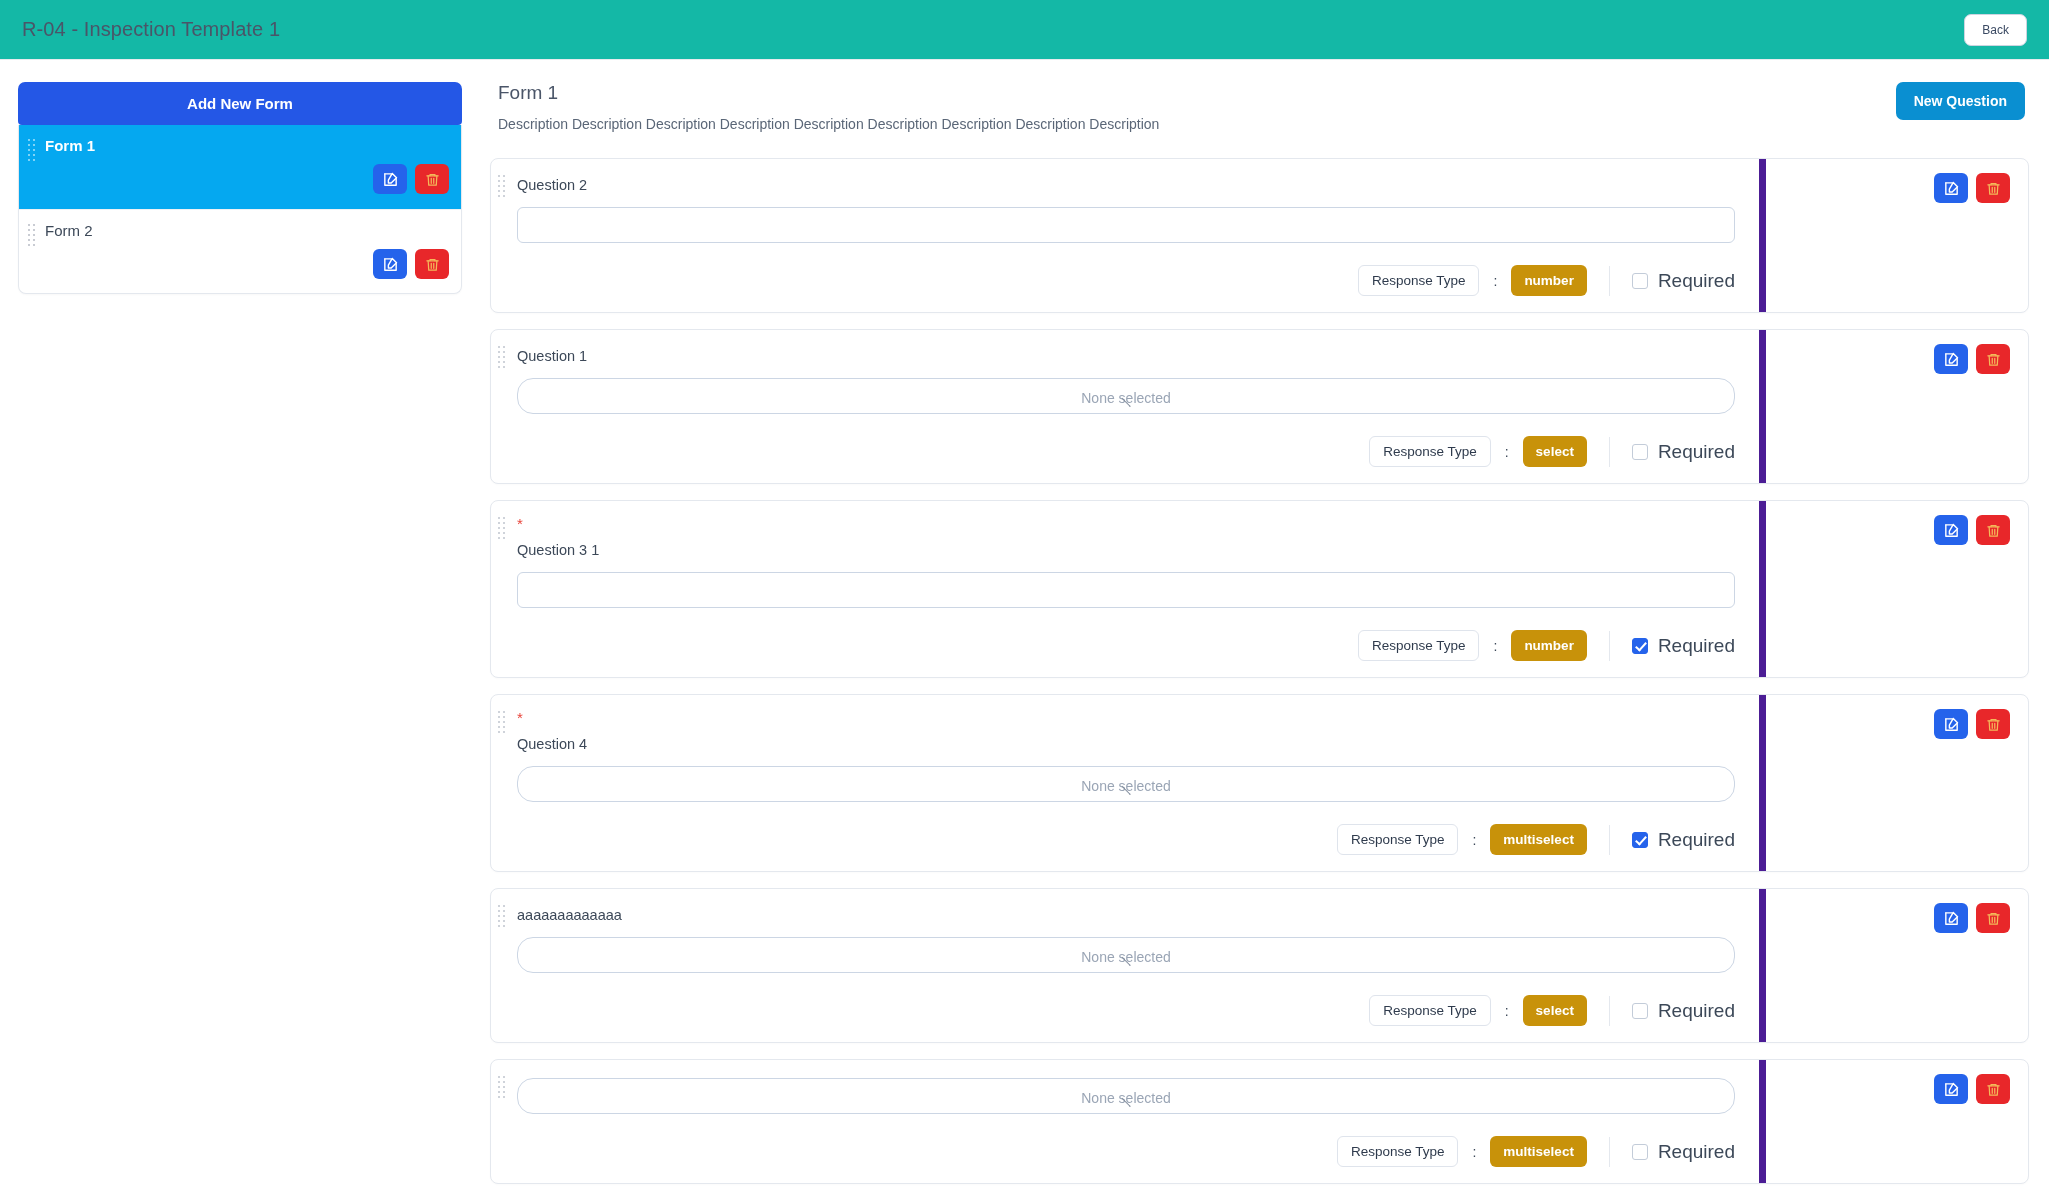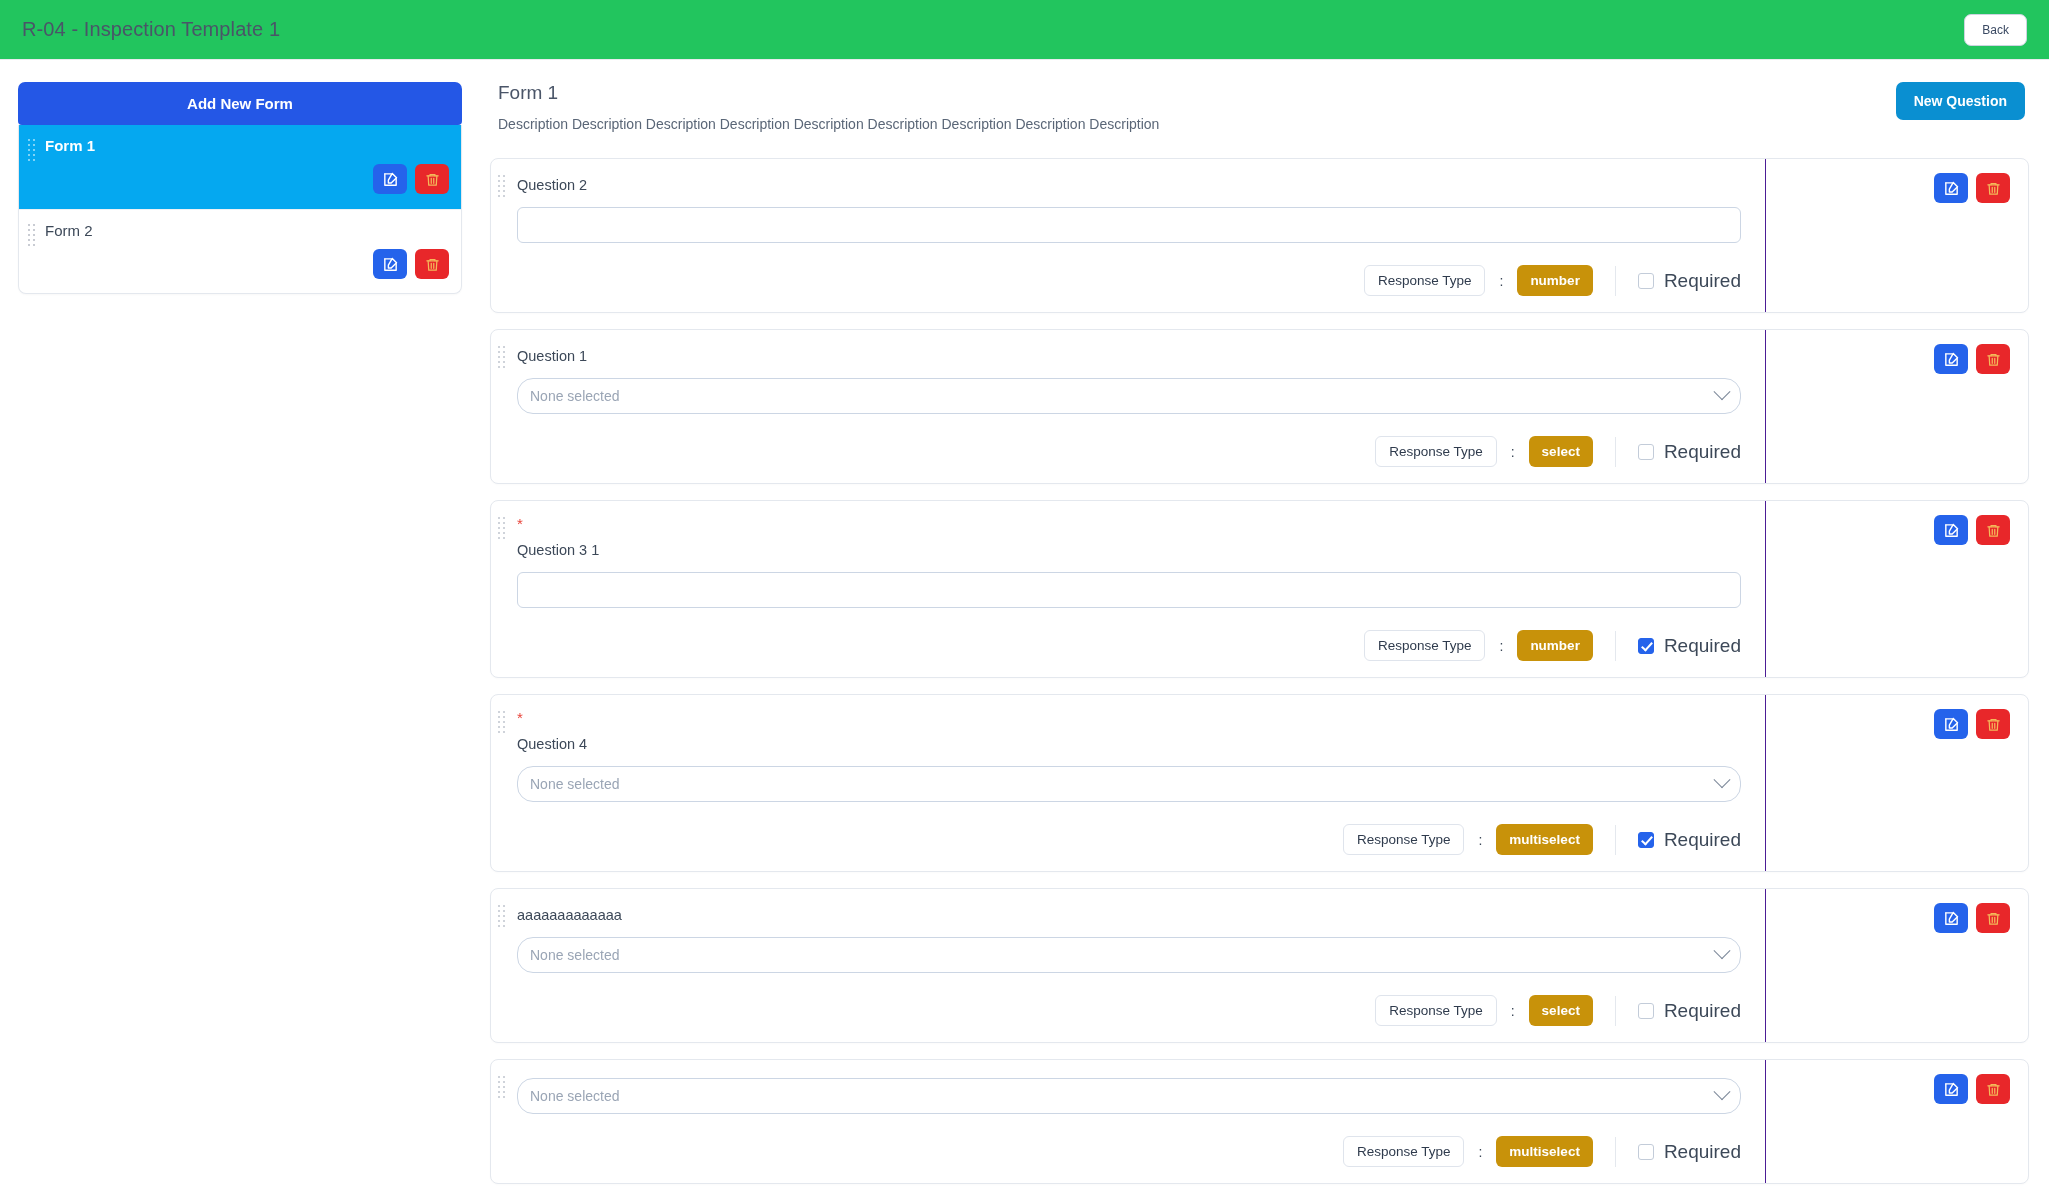--- a/index.html
+++ b/index.html
@@ -14,21 +14,21 @@
   }
 
   
   .topbar {
     height: 60px;
     display: flex;
     align-items: center;
     justify-content: space-between;
     padding: 0 22px 0 22px;
     border-bottom: 1px solid #e8ebee;
-    background: #22c55e;
+    background: #14b8a6;
   }
   .page-title {
     font-size: 20px;
     font-weight: 400;
     color: #4a5568;
     letter-spacing: .1px;
   }
   .back-btn {
     border: 1px solid #ccd4e0;
     background: #fff;
@@ -164,21 +164,21 @@
     border-radius: 8px;
     background: #fff;
     margin-bottom: 16px;
     display: flex;
     box-shadow: 0 1px 2px rgba(0,0,0,.02);
   }
   .q-main {
     flex: 1 1 auto;
     padding: 18px 24px 16px 26px;
     min-width: 0;
-    border-right: 1px solid #4c1d95;
+    border-right: 7px solid #4c1d95;
   }
   .q-side {
     flex: 0 0 262px;
     padding: 14px 18px 0 0;
     display: flex;
     justify-content: flex-end;
     align-items: flex-start;
     gap: 8px;
   }
   .q-drag {
@@ -217,27 +217,28 @@
     color: #3c4858;
     font-family: "Liberation Sans", sans-serif;
     outline: none;
   }
   .q-select {
     width: 100%;
     height: 36px;
     border: 1px solid #ccd6e4;
     border-radius: 16px;
     background: #fff;
-    padding: 0 12px;
+    padding: 11px 12px;
     font-size: 14px;
     color: #9aa5b5;
     display: flex;
     align-items: center;
     justify-content: space-between;
     cursor: pointer;
+    flex-direction: column;
   }
   .chev {
     width: 12px; height: 12px;
     border-right: 1.6px solid #7b8798;
     border-bottom: 1.6px solid #7b8798;
     transform: rotate(45deg) translate(-3px,-3px);
   }
 
   .q-meta {
     display: flex;

